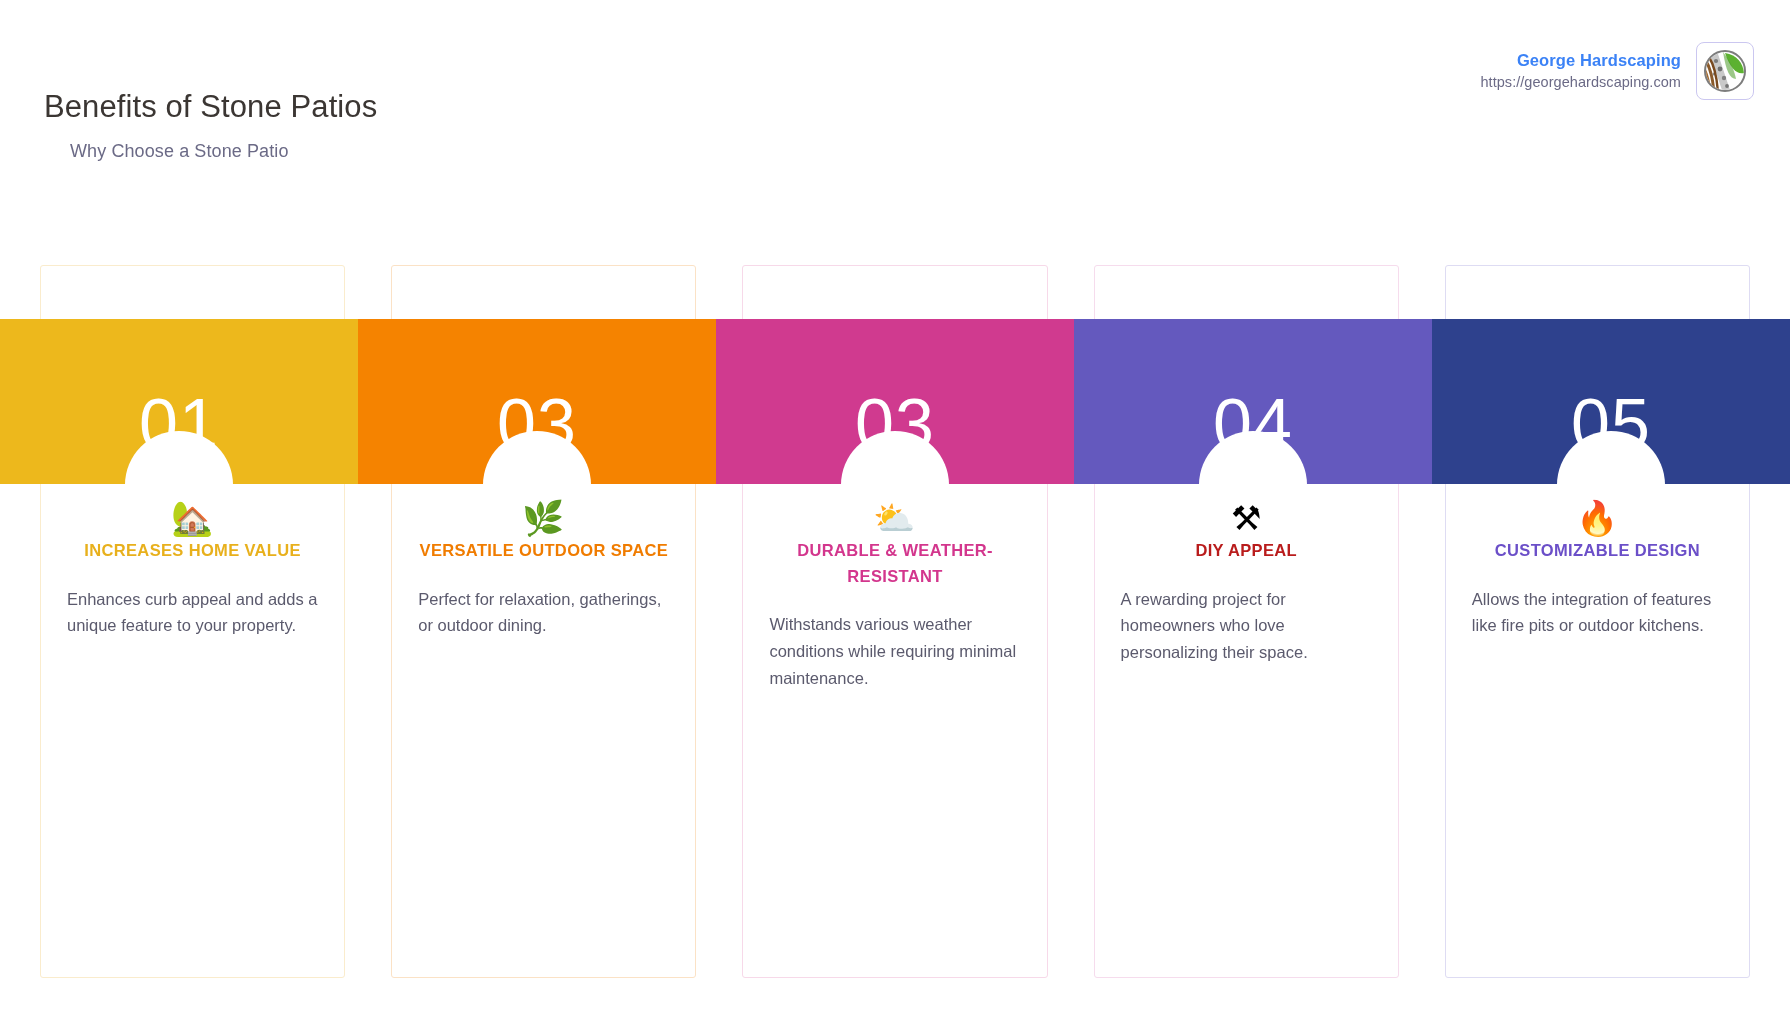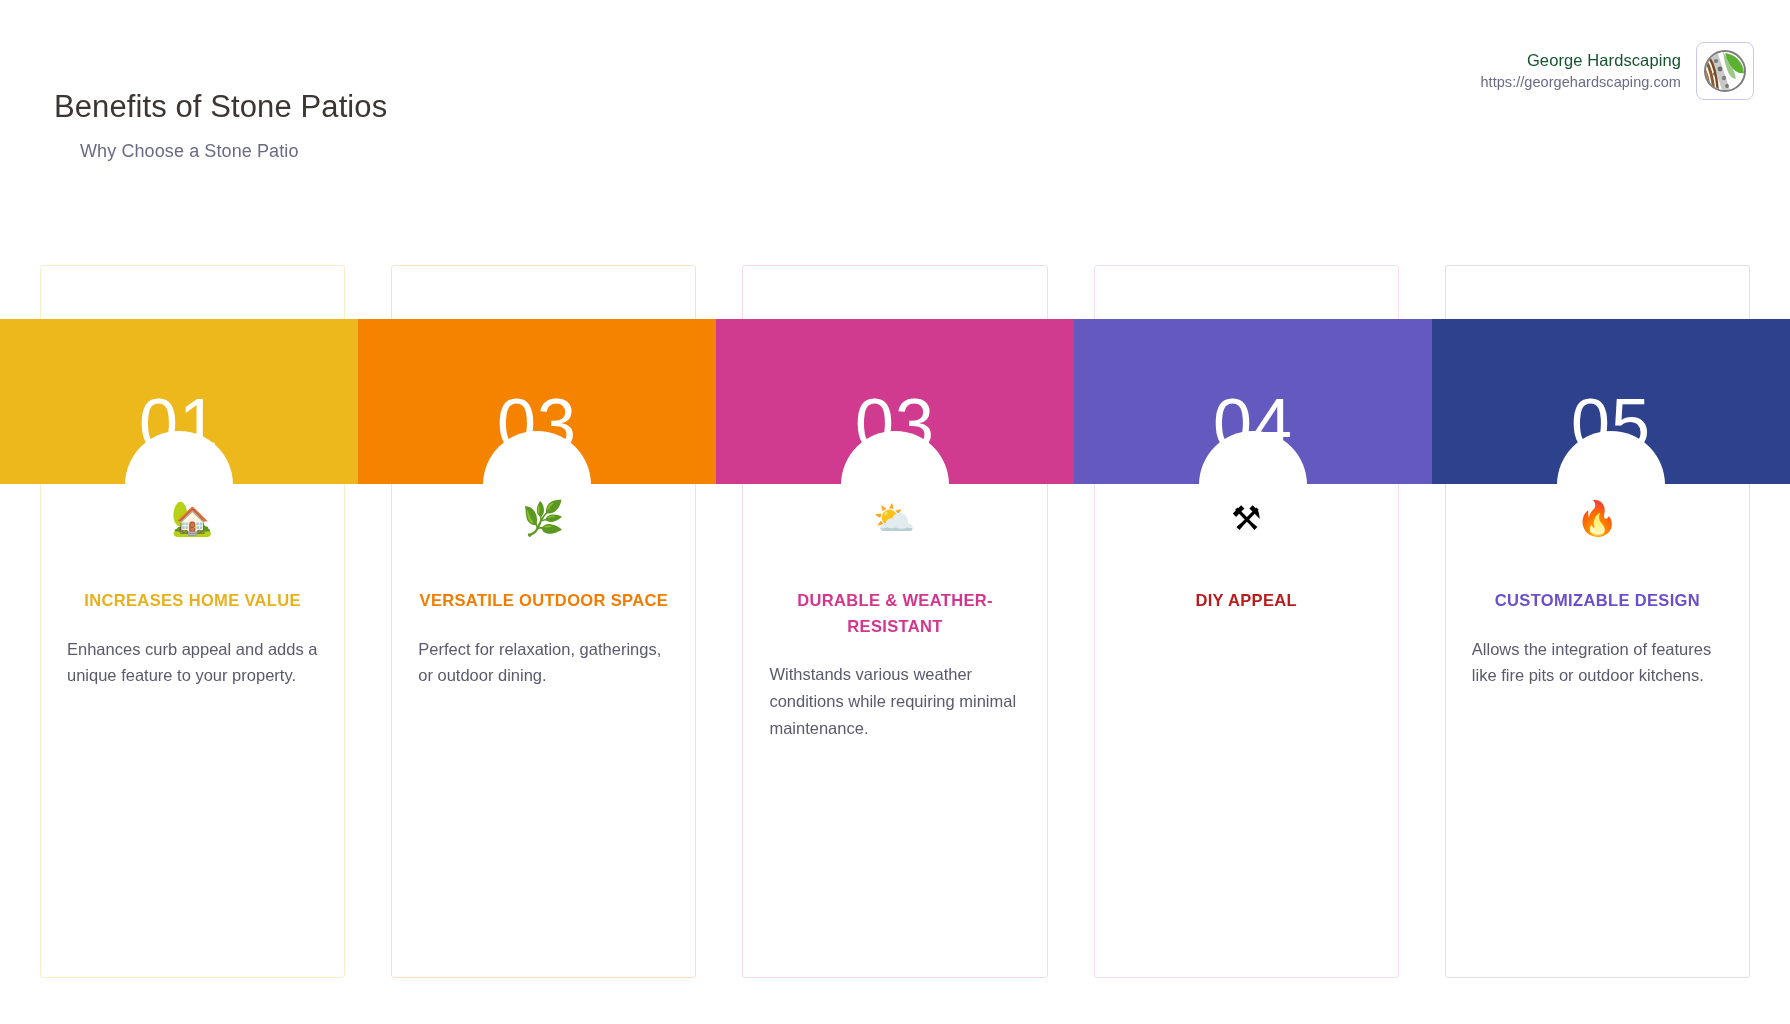--- a/index.html
+++ b/index.html
@@ -23,21 +23,21 @@
   
   .header {
     position: absolute;
     top: 0; left: 0;
     width: 1790px;
     height: 200px;
   }
 
   .title-block {
     position: absolute;
-    left: 54px;
+    left: 44px;
     top: 88px;
   }
 
   .page-title {
     font-size: 31px;
     font-weight: 400;
     color: #3b3633;
     letter-spacing: 0.1px;
     line-height: 1.2;
   }
@@ -60,22 +60,22 @@
     gap: 15px;
   }
 
   .brand-text {
     text-align: right;
     line-height: 1.45;
   }
 
   .brand-name {
     font-size: 16.5px;
-    font-weight: 400;
-    color: #14532d;
+    font-weight: 700;
+    color: #3b82f6;
     letter-spacing: 0.1px;
   }
 
   .brand-url {
     font-size: 14.5px;
     font-weight: 400;
     color: #6b6a86;
     letter-spacing: 0.05px;
   }
 
@@ -135,21 +135,20 @@
   .card-icon {
     font-size: 34px;
     line-height: 1;
     height: 40px;
     display: flex;
     align-items: center;
     justify-content: center;
   }
 
   .card-title {
-    margin-top: 50px;
     font-size: 16.5px;
     font-weight: 700;
     letter-spacing: 0.35px;
     line-height: 1.55;
     text-transform: uppercase;
   }
 
   .card-desc {
     margin-top: 22px;
     font-size: 16.5px;
@@ -287,20 +286,21 @@
           <div class="card-icon">⛅</div>
           <div class="card-title" style="color: rgb(211, 54, 141);">Durable &amp; Weather-Resistant</div>
           <div class="card-desc">Withstands various weather conditions while requiring minimal maintenance.</div>
         </div>
       </div>
 
       <div class="card" style="border-color: rgb(246, 220, 237);">
         <div class="card-inner">
           <div class="card-icon">⚒</div>
           <div class="card-title" style="color: #b91c1c;">DIY Appeal</div>
+          <div class="card-desc">A rewarding project for homeowners who love personalizing their space.</div>
         </div>
       </div>
 
       <div class="card" style="border-color: rgb(222, 220, 243);">
         <div class="card-inner">
           <div class="card-icon">🔥</div>
           <div class="card-title" style="color: rgb(107, 79, 200); text-align: center;">Customizable Design</div>
           <div class="card-desc">Allows the integration of features like fire pits or outdoor kitchens.</div>
         </div>
       </div>

